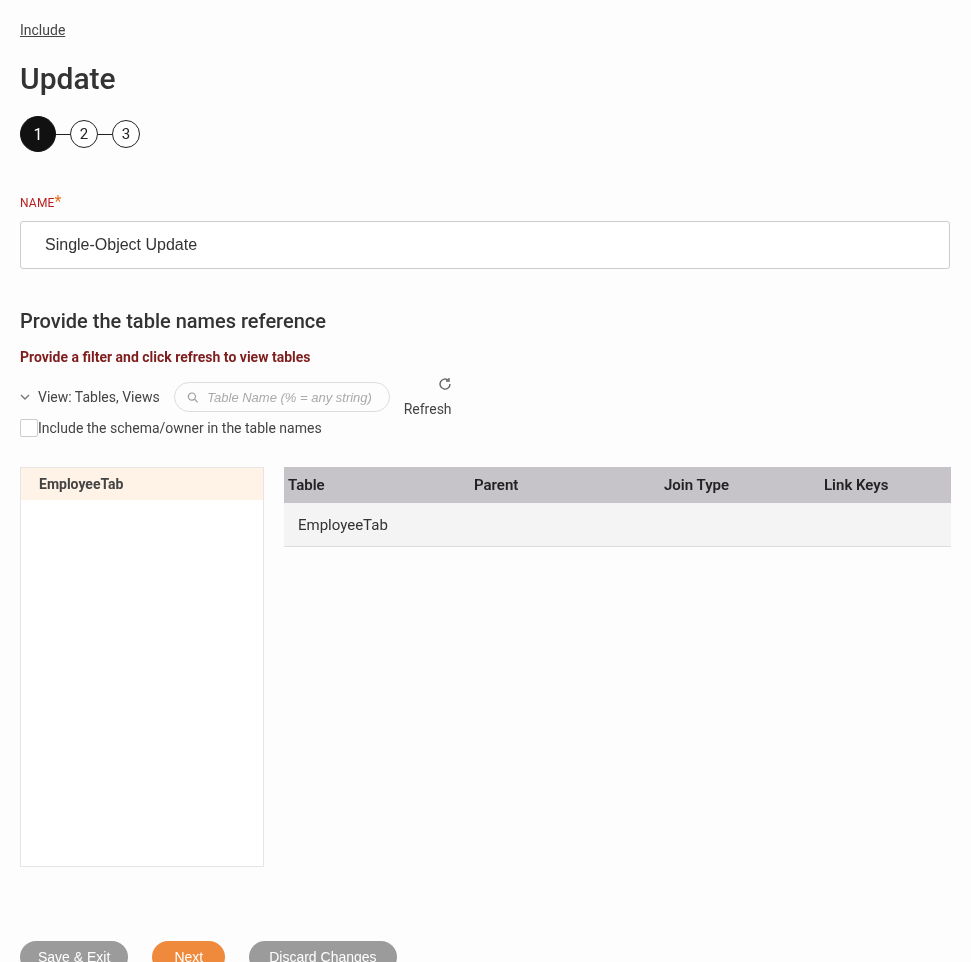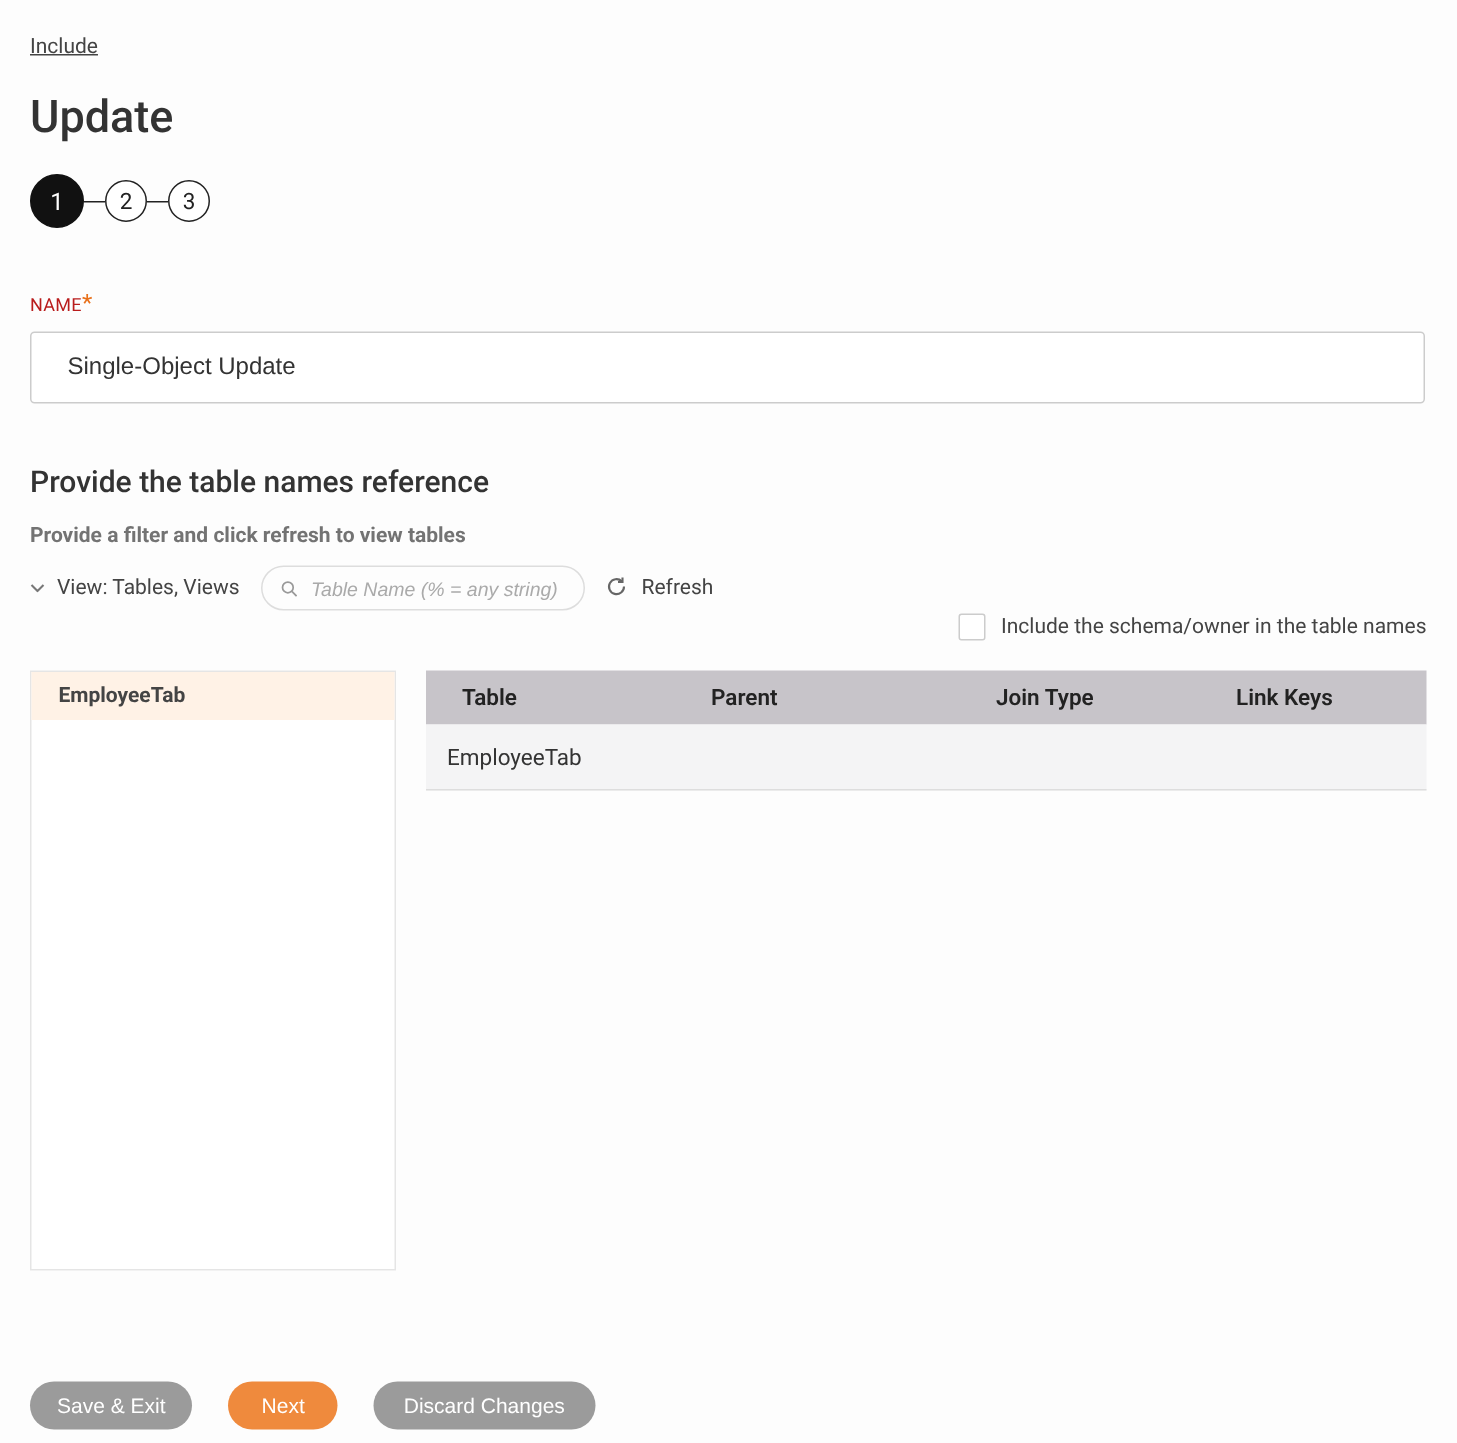--- a/index.html
+++ b/index.html
@@ -76,21 +76,21 @@
     h2.section-title {
       font-size: 20px;
       font-weight: 500;
       margin-top: 40px;
       margin-bottom: 16px;
       color: #333;
     }
     .section-sub {
       font-size: 14px;
       font-weight: 700;
-      color: #737373;
+      color: #7f1d1d;
       margin-bottom: 12px;
     }
     .filter-row {
       display: flex;
       align-items: center;
       gap: 14px;
       margin-bottom: 2px;
     }
     .view-dropdown {
       display: flex;
@@ -119,34 +119,33 @@
       outline: none;
       font-size: 13px;
       font-style: italic;
       width: 100%;
       color: #888;
       background: transparent;
     }
     .search-pill input::placeholder { color: #aaa; font-style: italic; }
     .refresh-btn {
       display: flex;
-      align-items: flex-start;
+      align-items: flex-end;
       gap: 10px;
       font-size: 14px;
       color: #444;
       cursor: pointer;
+      flex-direction: column;
     }
     .checkbox-row {
       display: flex;
       align-items: center;
-      gap: 10px;
-      font-size: 14px;
-      color: #444;
-      margin-bottom: 20px;
-      justify-content: flex-end;
+      font-size: 14px;
+      color: #444;
+      margin-bottom: 30px;
     }
     .chk {
       width: 18px;
       height: 18px;
       border: 1px solid #ccc;
       border-radius: 2px;
       background: #fff;
       cursor: pointer;
     }
     .body-row {
@@ -172,21 +171,21 @@
     }
     .thead {
       display: flex;
       background: #c7c4c9;
       height: 36px;
       align-items: center;
       font-size: 15px;
       font-weight: 600;
       color: #222;
     }
-    .th-table { width: 190px; padding-left: 24px; }
+    .th-table { width: 190px; padding-left: 4px; }
     .th-parent { width: 190px; }
     .th-join { width: 160px; }
     .th-link { flex: 1; }
     .trow {
       display: flex;
       height: 44px;
       align-items: center;
       border-bottom: 1px solid #ddd;
       background: #f4f4f5;
       font-size: 15px;

